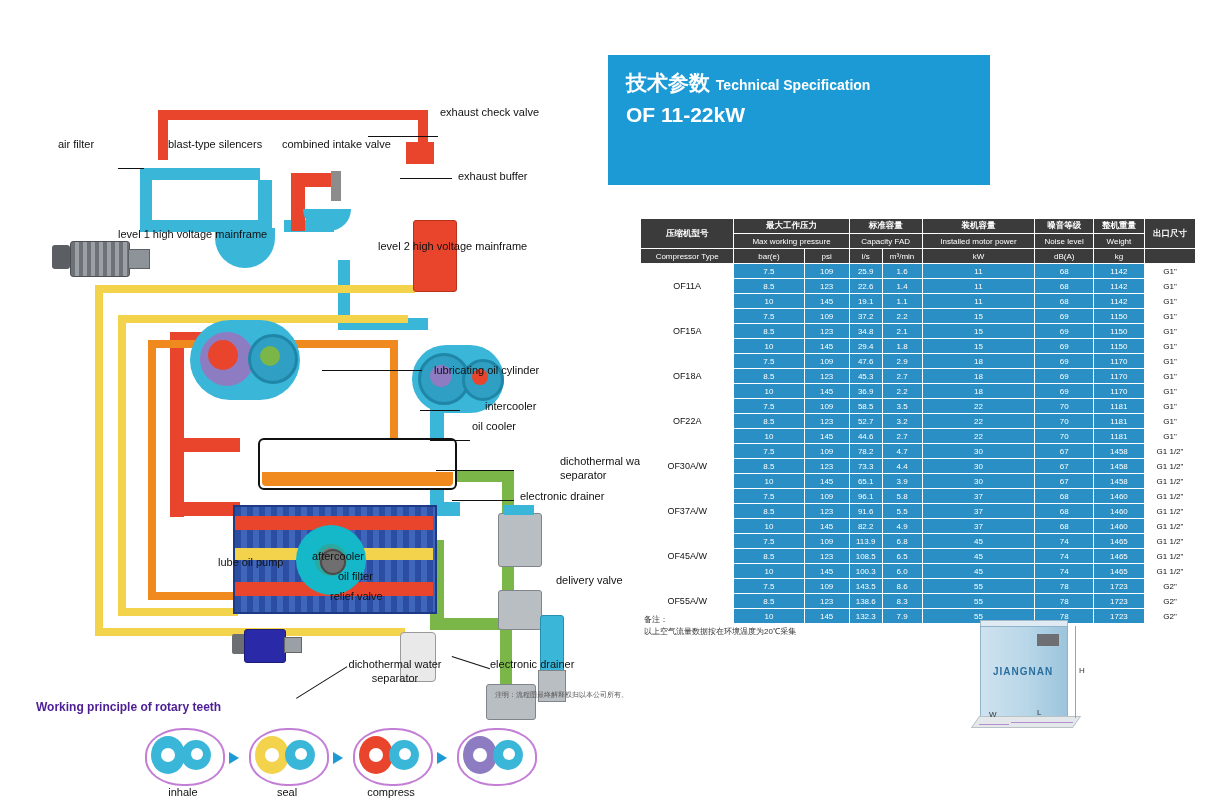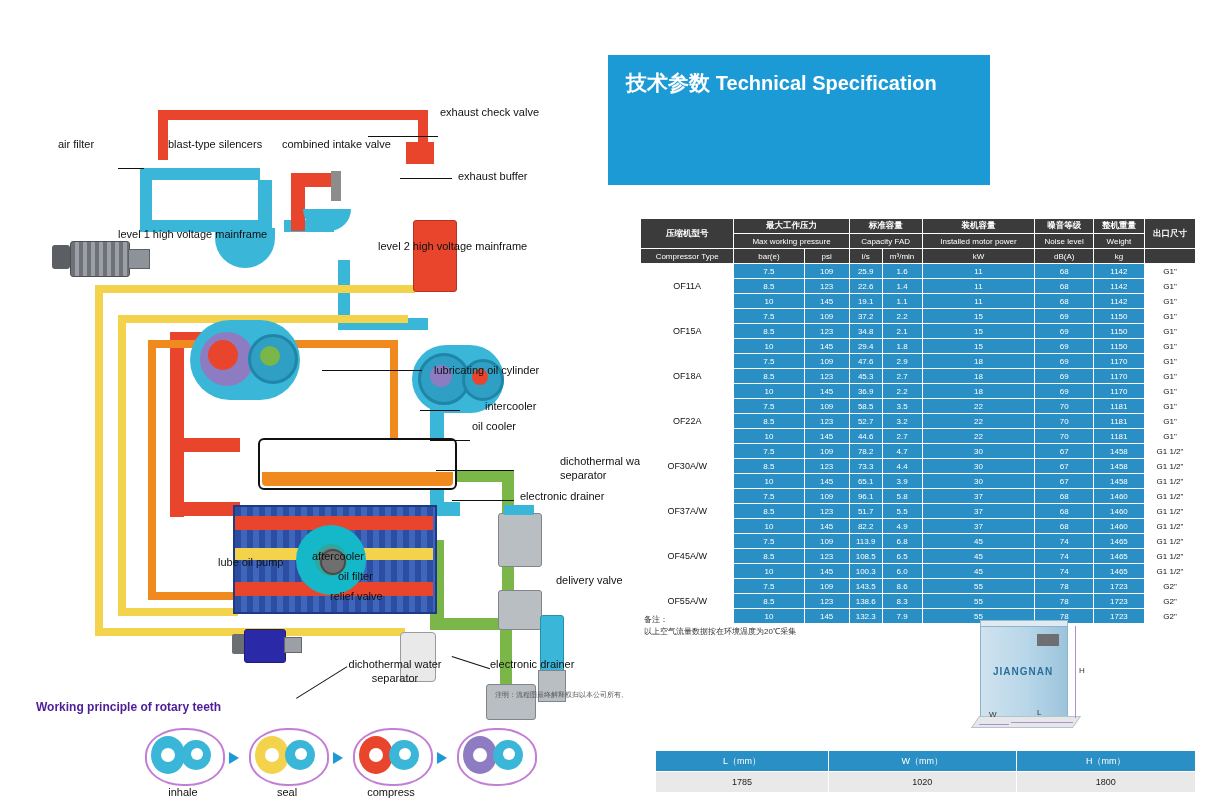--- a/index.html
+++ b/index.html
@@ -5,21 +5,21 @@
   html,body{margin:0;padding:0;}
   body{width:1211px;height:806px;background:#ffffff;font-family:"Liberation Sans",sans-serif;position:relative;overflow:hidden;}
   .page{position:relative;width:1211px;height:806px;}
 
   
   .page-title{position:absolute;left:32px;top:30px;font-size:26px;font-weight:bold;color:#1b9ad6;letter-spacing:.5px;}
 
   
   .spec-header{position:absolute;left:608px;top:55px;width:382px;height:130px;background:#1b9ad6;color:#fff;padding:14px 18px;box-sizing:border-box;}
   .spec-header .l1{font-size:21px;font-weight:bold;margin-bottom:6px;}
-  .spec-header .l1 .en{font-size:20px;font-weight:bold;}
+  .spec-header .l1 .en{font-size:14px;font-weight:bold;}
   .spec-header .l2{font-size:21px;font-weight:bold;margin-bottom:4px;}
   .spec-header .l3{font-size:21px;font-weight:bold;}
 
   
   .spec-table{position:absolute;left:640px;top:218px;width:556px;border-collapse:collapse;font-size:8px;color:#111;}
   .spec-table td,.spec-table th{border:1px solid #ffffff;text-align:center;vertical-align:middle;padding:0;height:14px;}
   .spec-table thead td{background:#3b3b3b;color:#ffffff;font-weight:bold;font-size:8.5px;}
   .spec-table thead td.sub{background:#3b3b3b;font-weight:normal;font-size:8px;}
   .spec-table tbody td{background:#ffffff;color:#111;}
   .spec-table tbody tr.blue td.d{background:#2a8fc4;color:#ffffff;}
@@ -289,20 +289,21 @@
     <div class="wp-lab" style="left:104px;">seal</div>
     <div class="wp-lab" style="left:208px;">compress</div>
     <div class="wp-lab" style="left:312px;margin-top:45px;">exhaust</div>
   </div>
 
   <div class="spec-header">
     <div class="l1">
       <span>技术参数</span>
       <span class="en">Technical Specification</span>
     </div>
+    <div class="l2">OF 11-22kW</div>
   </div>
 
   <table class="spec-table">
     <thead>
       <tr>
         <td rowspan="2">压缩机型号</td>
         <td colspan="2">最大工作压力</td>
         <td colspan="2">标准容量</td>
         <td>装机容量</td>
         <td>噪音等级</td>
@@ -491,21 +492,21 @@
           <td class="d">96.1</td>
           <td class="d">5.8</td>
           <td class="d">37</td>
           <td class="d">68</td>
           <td class="d">1460</td>
           <td class="unit">G1 1/2"</td>
         </tr>
         <tr class="blue">
           <td class="d">8.5</td>
           <td class="d">123</td>
-          <td class="d">51.7</td>
+          <td class="d">91.6</td>
           <td class="d">5.5</td>
           <td class="d">37</td>
           <td class="d">68</td>
           <td class="d">1460</td>
           <td class="unit">G1 1/2"</td>
         </tr>
         <tr class="blue">
           <td class="d">10</td>
           <td class="d">145</td>
           <td class="d">82.2</td>
@@ -592,30 +593,14 @@
     <div class="m-logo">JIANGNAN</div>
     <div class="m-base"></div>
     <div class="dim-line" style="left:100px;top:8px;width:1px;height:92px;"></div>
     <div class="dim-lab" style="left:104px;top:48px;">H</div>
     <div class="dim-line" style="left:4px;top:106px;width:30px;height:1px;"></div>
     <div class="dim-lab" style="left:14px;top:92px;">W</div>
     <div class="dim-line" style="left:36px;top:104px;width:62px;height:1px;"></div>
     <div class="dim-lab" style="left:62px;top:90px;">L</div>
   </div>
 
-  <table class="dim-table">
-    <thead>
-      <tr>
-        <td>L（mm）</td>
-        <td>W（mm）</td>
-        <td>H（mm）</td>
-      </tr>
-    </thead>
-    <tbody>
-      <tr>
-        <td>1785</td>
-        <td>1020</td>
-        <td>1800</td>
-      </tr>
-    </tbody>
-  </table>
 
 </div>
 
 </body></html>

